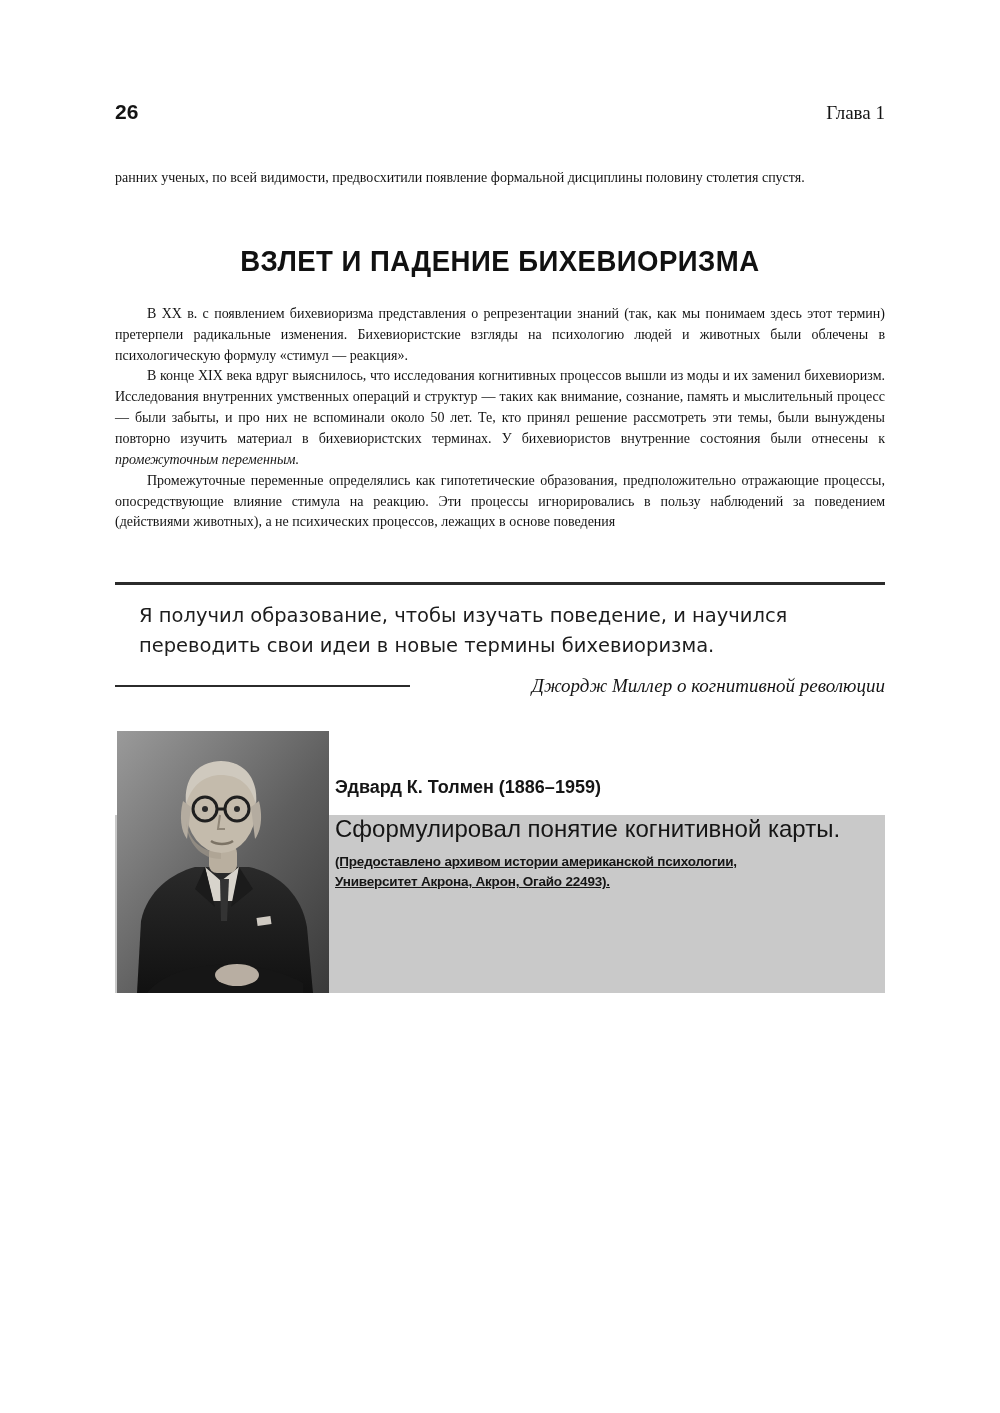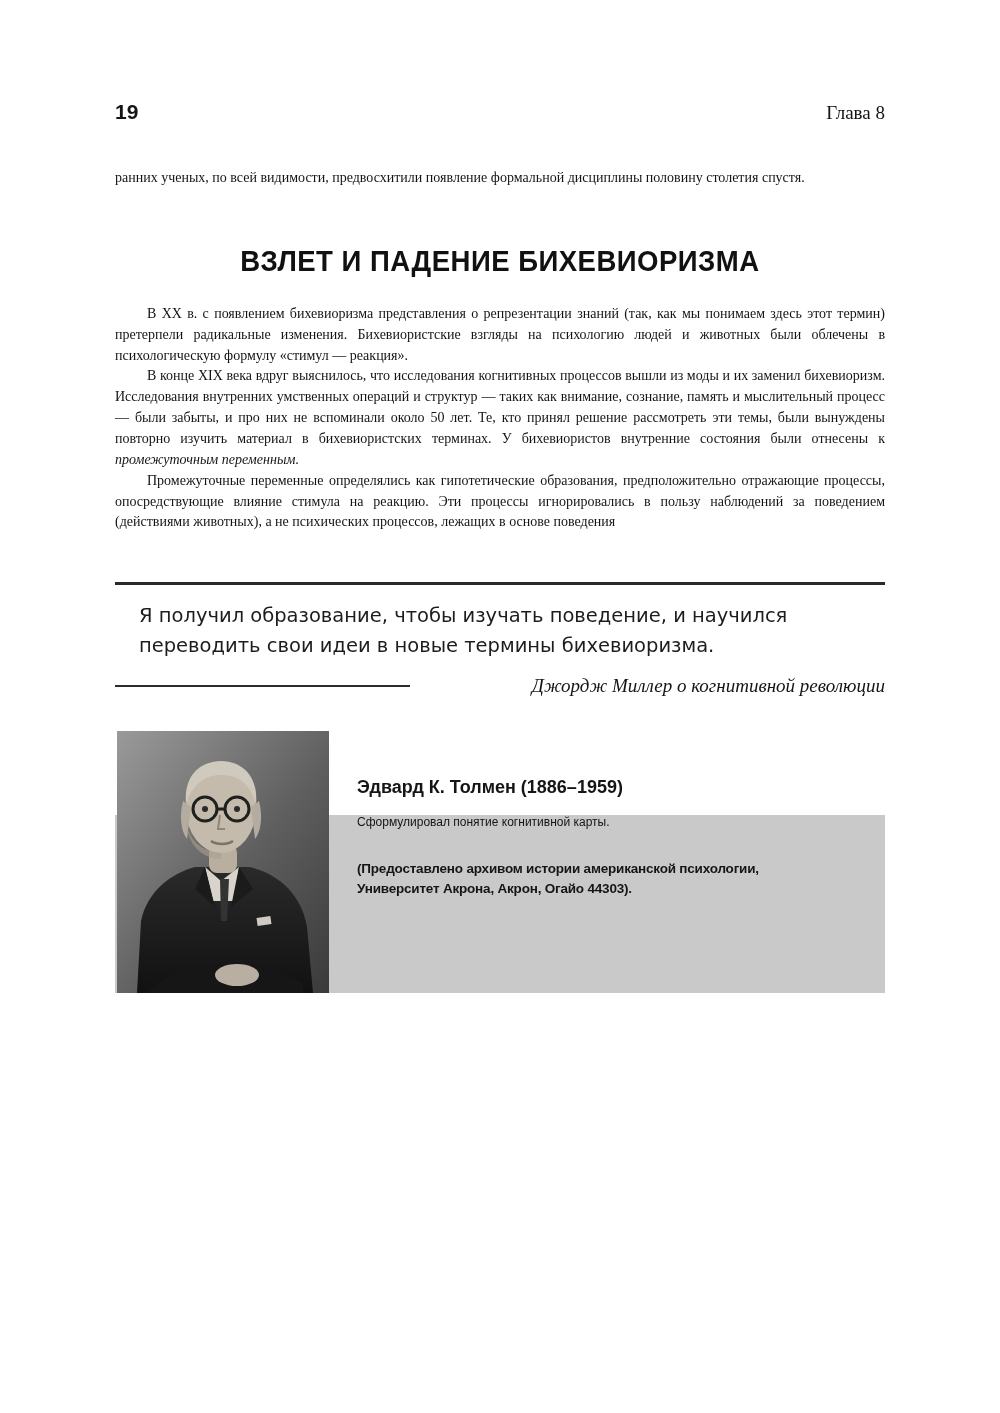--- a/index.html
+++ b/index.html
@@ -107,50 +107,51 @@
   .portrait {
     position: absolute;
     left: 2px;
     top: 0;
     width: 212px;
     height: 262px;
     display: block;
   }
   .fig-caption {
     position: absolute;
-    left: 242px;
+    left: 220px;
     top: 46px;
     right: 0;
     font-family: "Liberation Sans", sans-serif;
     color: #151515;
   }
   .fig-name {
     font-weight: 700;
     font-size: 18px;
     margin-bottom: 17px;
   }
   .fig-desc {
-    font-size: 12px;
-    margin-bottom: 30px;
+    font-size: 24px;
+    margin-bottom: 9px;
   }
   .fig-credit {
     font-size: 13.5px;
     font-weight: 700;
     line-height: 1.5;
     letter-spacing: -0.2px;
+    text-decoration: underline;
   }
 </style>
 </head>
 <body>
 
 <div class="page">
 
   <header class="page-header">
-    <span class="page-number">19</span>
-    <span class="chapter-label">Глава 8</span>
+    <span class="page-number">26</span>
+    <span class="chapter-label">Глава 1</span>
   </header>
 
   <p class="body continued">ранних ученых, по всей видимости, предвосхитили появление формальной дисциплины половину столетия спустя.</p>
 
   <h1 class="section-heading">ВЗЛЕТ И ПАДЕНИЕ БИХЕВИОРИЗМА</h1>
 
   <p class="body indent">В XX в. с появлением бихевиоризма представления о репрезентации знаний (так, как мы понимаем здесь этот термин) претерпели радикальные изменения. Бихевиористские взгляды на психологию людей и животных были облечены в психологическую формулу «стимул — реакция».</p>
 
   <p class="body indent"><span>В конце XIX века вдруг выяснилось, что исследования когнитивных процессов вышли из моды и их заменил бихевиоризм. Исследования внутренних умственных операций и структур — таких как внимание, сознание, память и мыслительный процесс — были забыты, и про них не вспоминали около 50 лет. Те, кто принял решение рассмотреть эти темы, были вынуждены повторно изучить материал в бихевиористских терминах. У бихевиористов внутренние состояния были отнесены к </span><em>промежуточным переменным</em><span>.</span></p>
 
@@ -215,18 +216,18 @@
       <path d="M 94 110 C 100 114 110 114 116 110" fill="none" stroke="#7c7365" stroke-width="2.5"></path>
 
       <path d="M 69 90 C 72 110 84 120 104 122 L 104 128 C 84 128 70 112 69 90 Z" fill="#a99f90" opacity="0.6"></path>
     </svg>
 
     <figcaption class="fig-caption">
       <div class="fig-name">Эдвард К. Толмен (1886–1959)</div>
       <div class="fig-desc">Сформулировал понятие когнитивной карты.</div>
       <div class="fig-credit">
         <span>(Предоставлено архивом истории американской психологии,</span><br>
-        <span>Университет Акрона, Акрон, Огайо 44303).</span>
+        <span>Университет Акрона, Акрон, Огайо 22493).</span>
       </div>
     </figcaption>
   </figure>
 
 </div>
 
 </body></html>

